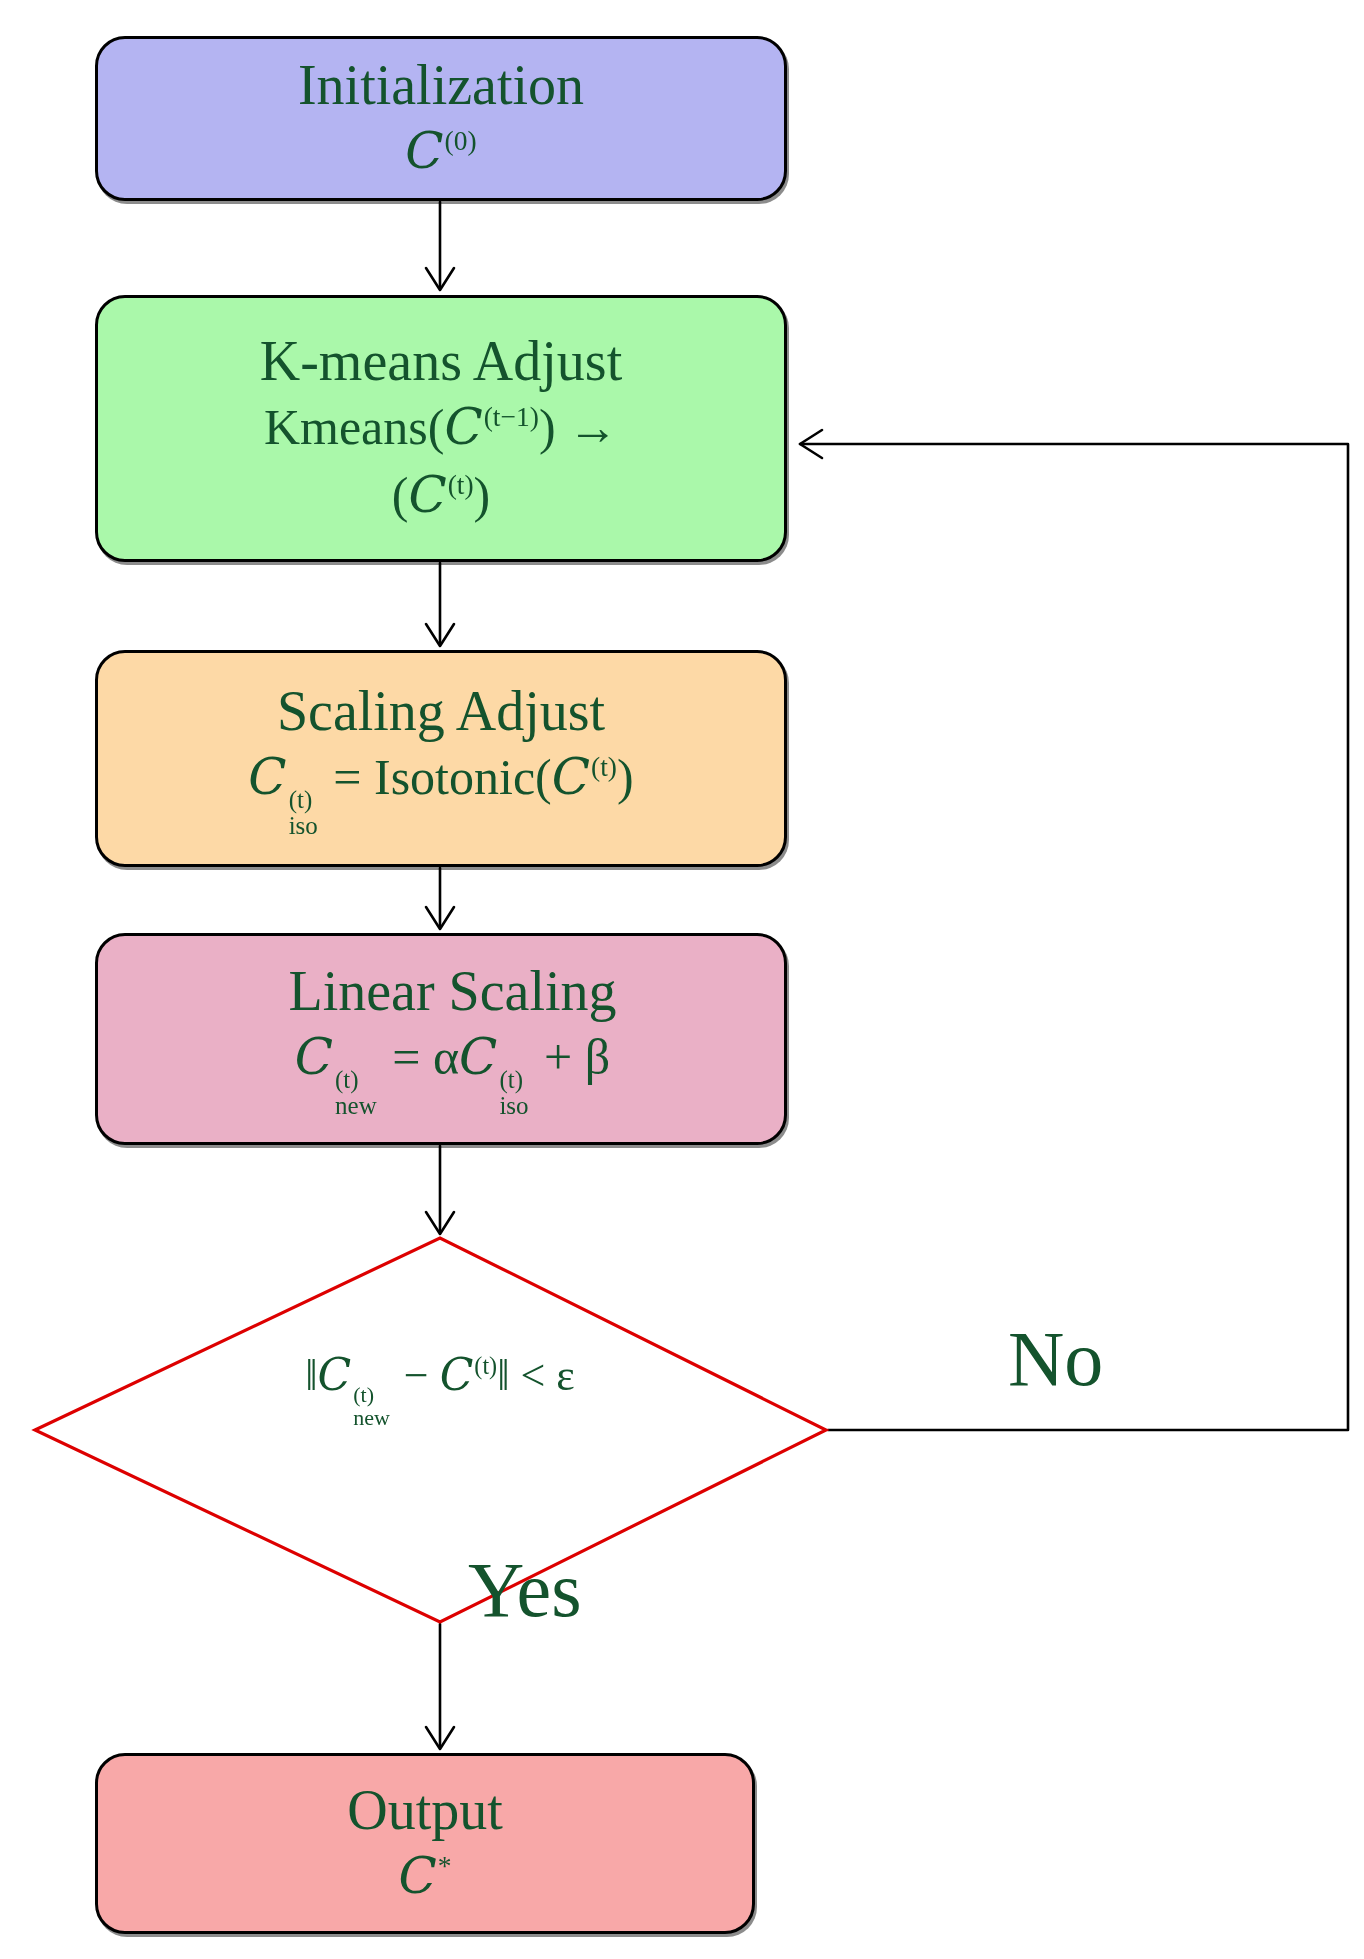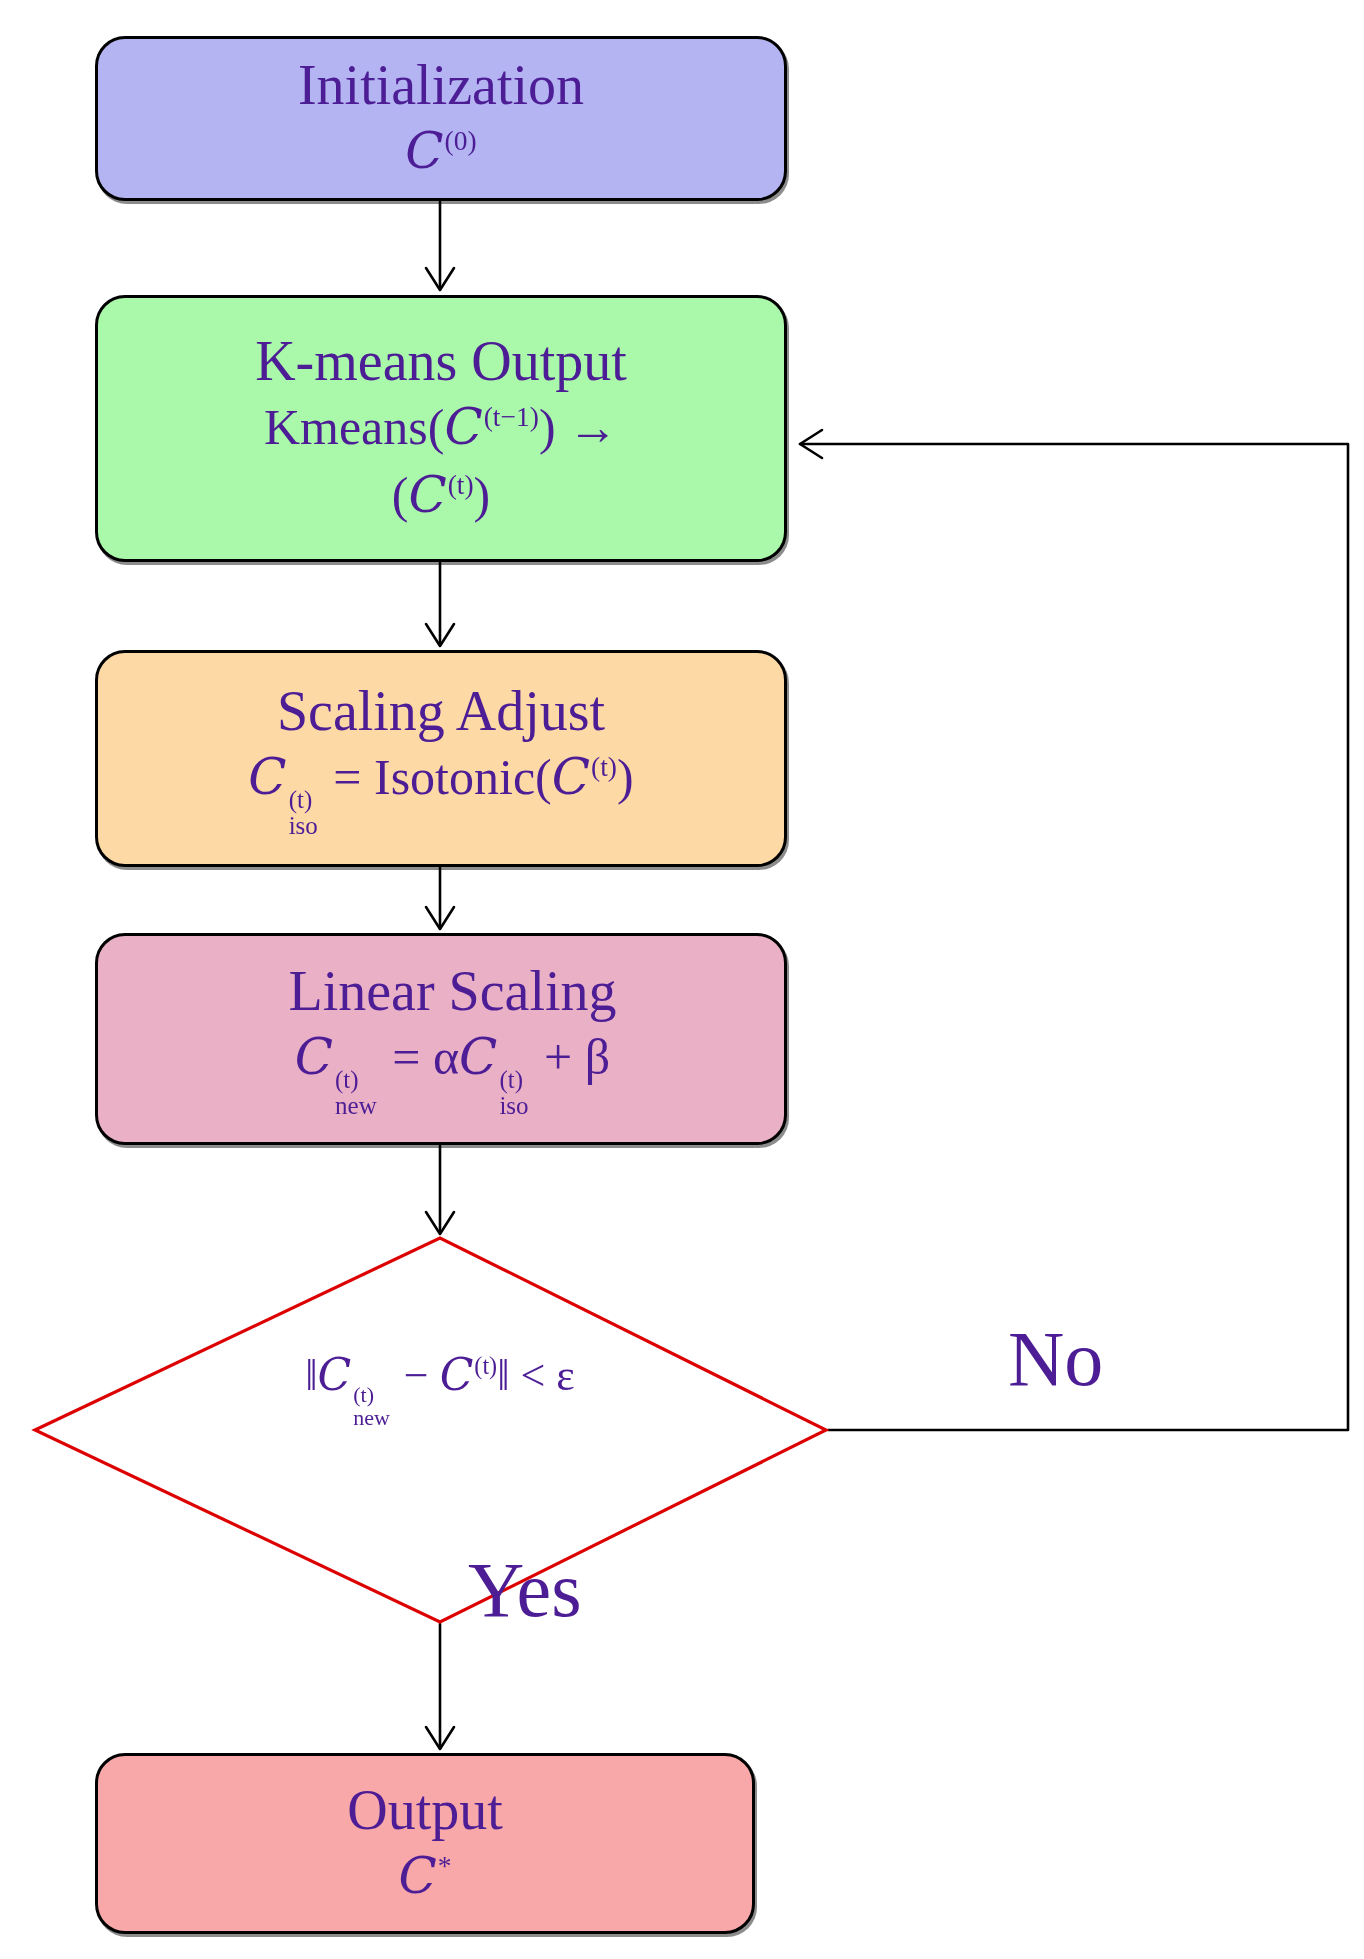--- a/index.html
+++ b/index.html
@@ -1,18 +1,18 @@
 <!DOCTYPE html>
 <html><head>
 <meta charset="utf-8">
 <style>
   html,body{margin:0;padding:0;background:#ffffff;}
   .canvas{
     position:relative;width:1364px;height:1959px;background:#ffffff;overflow:hidden;
-    font-family:"Liberation Serif","DejaVu Serif",serif;color:#4c1d95;
+    font-family:"Liberation Serif","DejaVu Serif",serif;color:#14532d;
   }
   .wires{position:absolute;left:0;top:0;}
   .node{
     position:absolute;box-sizing:border-box;border:3.5px solid #000;border-radius:30px;
     display:flex;flex-direction:column;align-items:center;justify-content:center;
     text-align:center;box-shadow:2px 3px 0 rgba(0,0,0,0.45);
   }
   .node .title{font-size:56px;line-height:1.18;}
   .node .formula{font-size:50px;line-height:1.35;}
   .mc{font-style:italic;font-family:"DejaVu Serif",serif;padding-right:1px;}
@@ -59,21 +59,21 @@
 
     <polygon points="35,1430 440,1238 826,1430 440,1622" stroke-width="3.2" fill="#ffffff" stroke="#dd0000"></polygon>
   </svg>
 
   <div class="node" style="left: 95px; top: 36px; width: 692px; height: 165px; background: rgb(180, 180, 242);">
     <div class="title">Initialization</div>
     <div class="formula"><span class="mc">C</span><sup>(0)</sup></div>
   </div>
 
   <div class="node" style="left: 95px; top: 295px; width: 692px; height: 267px; background: rgb(170, 248, 170);">
-    <div class="title">K-means Output</div>
+    <div class="title">K-means Adjust</div>
     <div class="formula">Kmeans(<span class="mc">C</span><sup>(t−1)</sup>) →</div>
     <div class="formula">(<span class="mc">C</span><sup>(t)</sup>)</div>
   </div>
 
   <div class="node" style="left: 95px; top: 650px; width: 692px; height: 217px; background: rgb(253, 217, 166);">
     <div class="title">Scaling Adjust</div>
     <div class="formula"><span class="mc">C</span><span class="stk">
           <span>(t)</span>
           <span>iso</span>
         </span> = Isotonic(<span class="mc">C</span><sup>(t)</sup>)</div>

